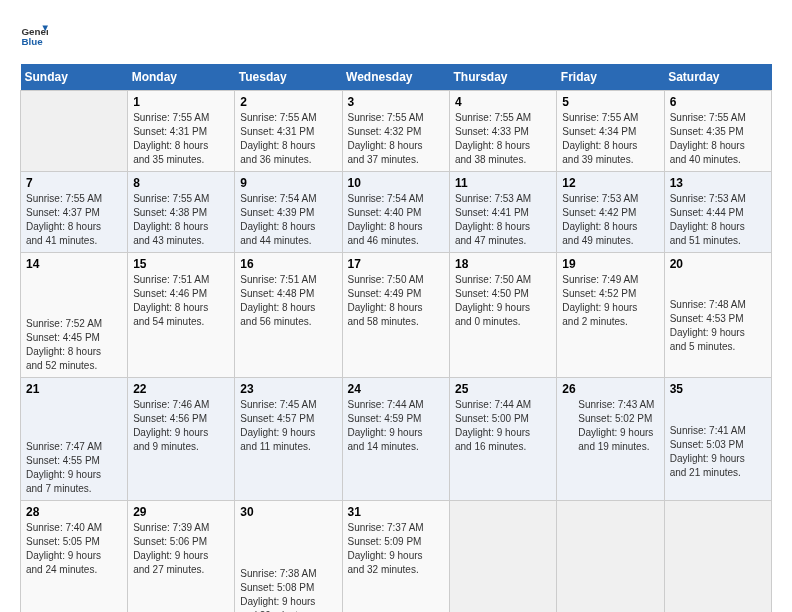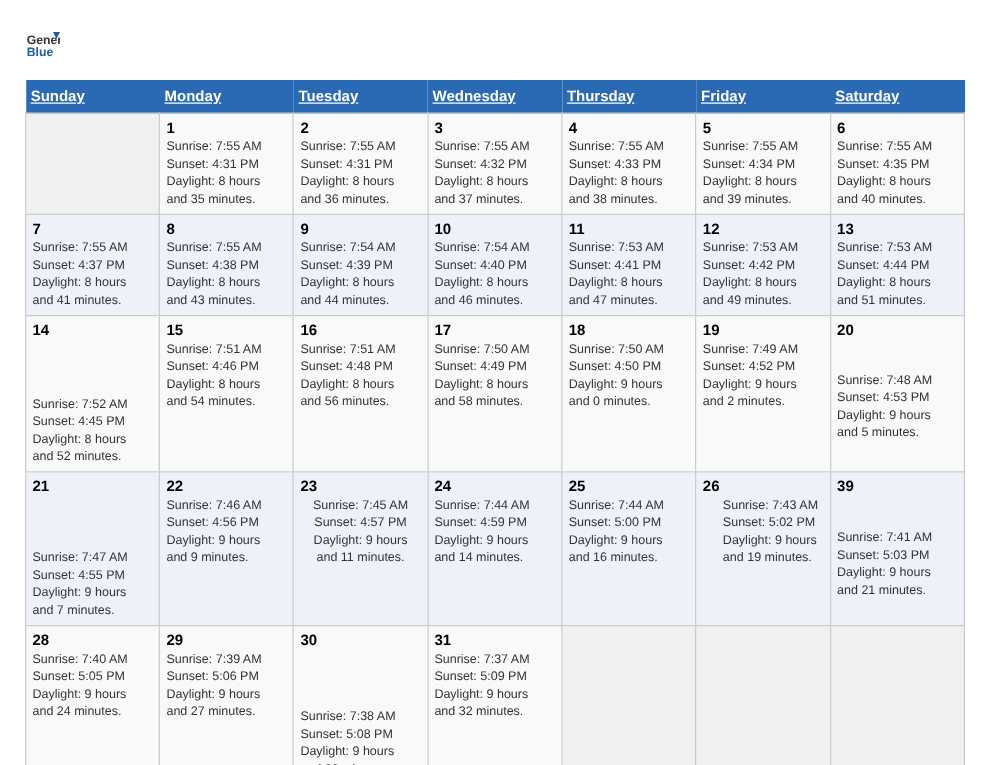--- a/index.html
+++ b/index.html
@@ -42,21 +42,20 @@
       border-collapse: collapse;
       font-size: 11px;
     }
     thead tr th {
       background-color: #2a6ab5;
       color: #fff;
       padding: 6px 4px;
       text-align: left;
       font-size: 12px;
       font-weight: bold;
-      text-decoration: underline;
     }
     tbody tr td {
       border: 1px solid #ccc;
       vertical-align: top;
       padding: 4px 5px;
       min-height: 80px;
       width: 108px;
     }
     tbody tr:nth-child(odd) {
       background-color: #f9f9f9;
@@ -265,21 +264,21 @@
         </td>
         <td>
           <div class="day-number">22</div>
           <div class="day-info" style="white-space: pre-line;">Sunrise: 7:46 AM
 Sunset: 4:56 PM
 Daylight: 9 hours
 and 9 minutes.</div>
         </td>
         <td>
           <div class="day-number">23</div>
-          <div class="day-info" style="white-space: pre-line; text-align: center;">Sunrise: 7:45 AM
+          <div class="day-info" style="white-space: pre-line;">Sunrise: 7:45 AM
 Sunset: 4:57 PM
 Daylight: 9 hours
 and 11 minutes.</div>
         </td>
         <td>
           <div class="day-number">24</div>
           <div class="day-info" style="white-space: pre-line;">Sunrise: 7:44 AM
 Sunset: 4:59 PM
 Daylight: 9 hours
 and 14 minutes.</div>
@@ -292,21 +291,21 @@
 and 16 minutes.</div>
         </td>
         <td>
           <div class="day-number">26</div>
           <div class="day-info" style="white-space: pre-line; margin-left: 16px;">Sunrise: 7:43 AM
 Sunset: 5:02 PM
 Daylight: 9 hours
 and 19 minutes.</div>
         </td>
         <td>
-          <div class="day-number">39</div>
+          <div class="day-number">35</div>
           <div class="day-info" style="white-space: pre-line; margin-top: 28px;">Sunrise: 7:41 AM
 Sunset: 5:03 PM
 Daylight: 9 hours
 and 21 minutes.</div>
         </td>
       </tr>
       <tr>
         <td>
           <div class="day-number">28</div>
           <div class="day-info" style="white-space: pre-line;">Sunrise: 7:40 AM

